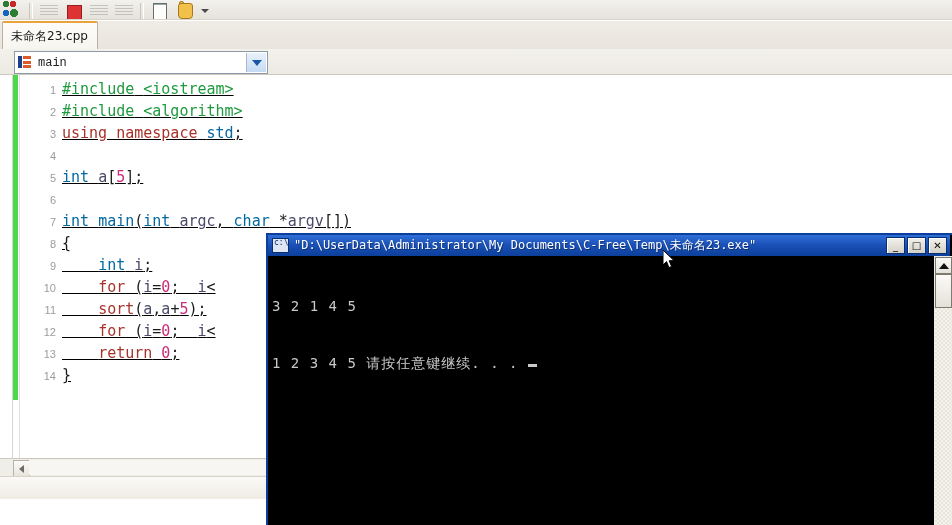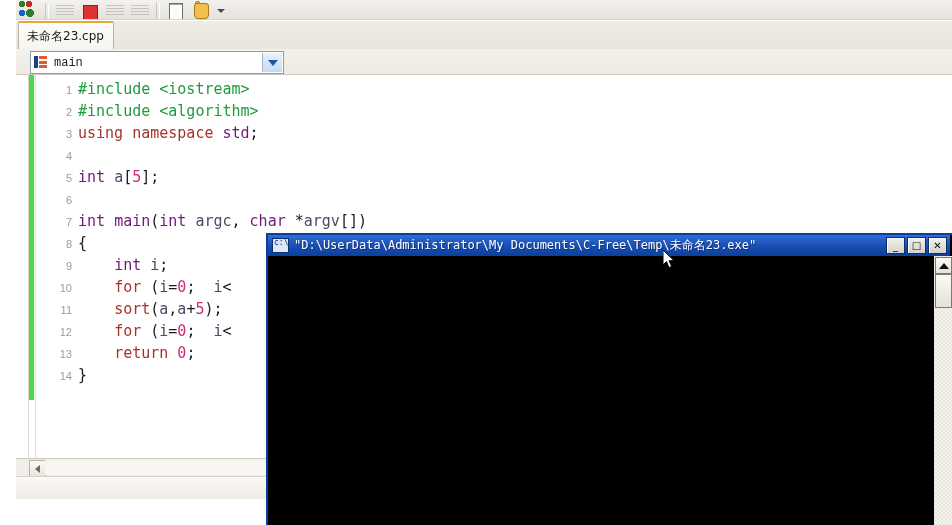--- a/index.html
+++ b/index.html
@@ -4,21 +4,21 @@
 <style>
   html,body{margin:0;padding:0;}
   body{
     width:952px;height:525px;overflow:hidden;
     background:#ffffff;
     font-family:"Liberation Sans", sans-serif;
     font-size:12px;
     position:relative;
   }
   
-  #ide{position:absolute;left:16px;top:0;width:815px;height:525px;background:#ffffff;padding-left:32px;}
+  #ide{position:absolute;left:0;top:0;width:815px;height:525px;background:#ffffff;padding-left:32px;}
 
   
   #toolbar{
     position:absolute;left:0;top:0;width:952px;height:20px;
     background:linear-gradient(to bottom,#f4f2ee 0%,#eceae4 45%,#e6e3dc 100%);
     border-bottom:1px solid #d8d4cb;
     display:flex;align-items:flex-end;gap:3px;padding-left:2px;box-sizing:border-box;
     overflow:hidden;
   }
   .tb-ico{width:22px;height:18px;position:relative;flex:0 0 auto;}
@@ -78,25 +78,25 @@
 
   
   #editor{
     position:absolute;left:0;top:74px;width:952px;height:384px;
     background:#ffffff;border-top:1px solid #cfc9bd;
   }
   #ed-left-rail{position:absolute;left:0;top:0;width:12px;height:384px;background:#ffffff;border-right:1px solid #d9d6ce;}
   #ed-change-bar{position:absolute;left:13px;top:0px;width:5px;height:325px;background:#4ad94a;}
   #ed-gutter-line{position:absolute;left:19px;top:0;width:1px;height:384px;background:#e3e0d8;}
   #code{position:absolute;left:20px;top:3px;width:932px;font-family:"DejaVu Sans Mono", monospace;font-size:15px;line-height:22px;white-space:pre;}
-  .cl{height:22px;}
+  .cl{height:22px;text-decoration:underline;}
   .ln{display:inline-block;width:36px;text-align:right;color:#9b9b9b;font-size:11px;font-family:"Liberation Sans",sans-serif;vertical-align:middle;padding-right:6px;}
   .k-pre{color:#1f9b3f;}
   .k-key{color:#a8332b;margin-top:20px;}
-  .k-type{color:#701a75;}
+  .k-type{color:#0369a1;}
   .k-num{color:#cc2b7a;}
   .k-pl{color:#1a1a1a;}
   .k-id{color:#4a4a6a;}
 
   
   #ed-hscroll{
     position:absolute;left:0;top:458px;width:952px;height:17px;
     background:#f0eee8;border-top:1px solid #cfc9bd;
   }
   #ed-hscroll .arrow-l{
@@ -234,20 +234,24 @@
 <div id="console">
   <div id="con-title">
     <span id="con-icon"></span>
     <span id="con-title-text">"D:\UserData\Administrator\My Documents\C-Free\Temp\未命名23.exe"</span>
     <span class="con-btns">
       <span class="con-btn">_</span>
       <span class="con-btn">□</span>
       <span class="con-btn">✕</span>
     </span>
   </div>
+  <div id="con-body">
+    <div class="cn-line">3 2 1 4 5</div>
+    <div class="cn-line"><span>1 2 3 4 5 请按任意键继续. . . </span><span class="cn-cursor"></span></div>
+  </div>
   <div id="con-vscroll">
     <div class="vs-up"></div>
     <div class="vs-thumb"></div>
     <div class="vs-track"></div>
   </div>
 </div>
 
 <svg id="mouse" viewBox="0 0 12 19">
   <polygon points="0,0 0,15 3.5,11.6 6,17.6 8.6,16.4 6.2,10.8 11,10.6" fill="#ffffff" stroke="#000000" stroke-width="1"></polygon>
 </svg>

